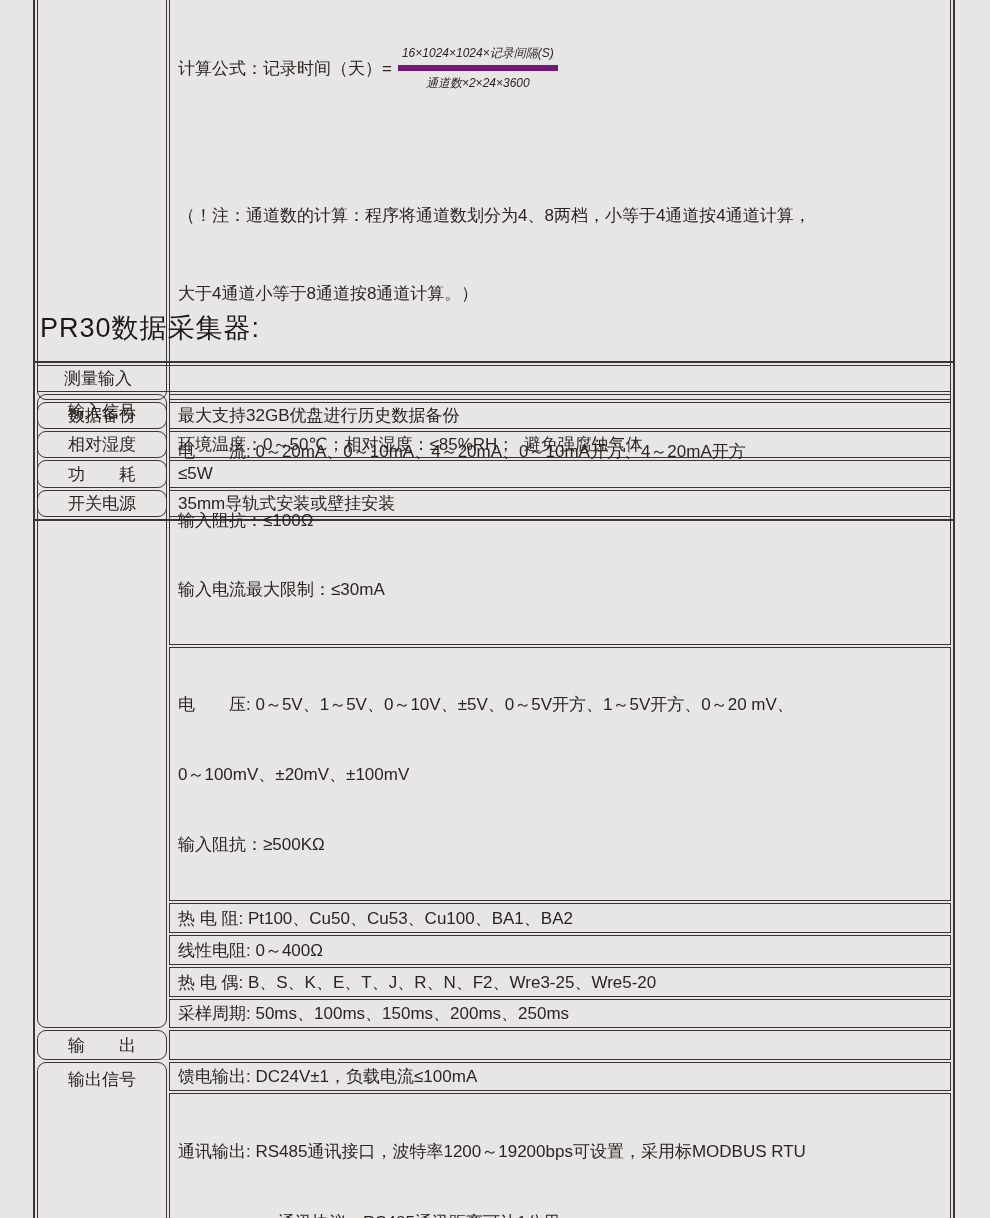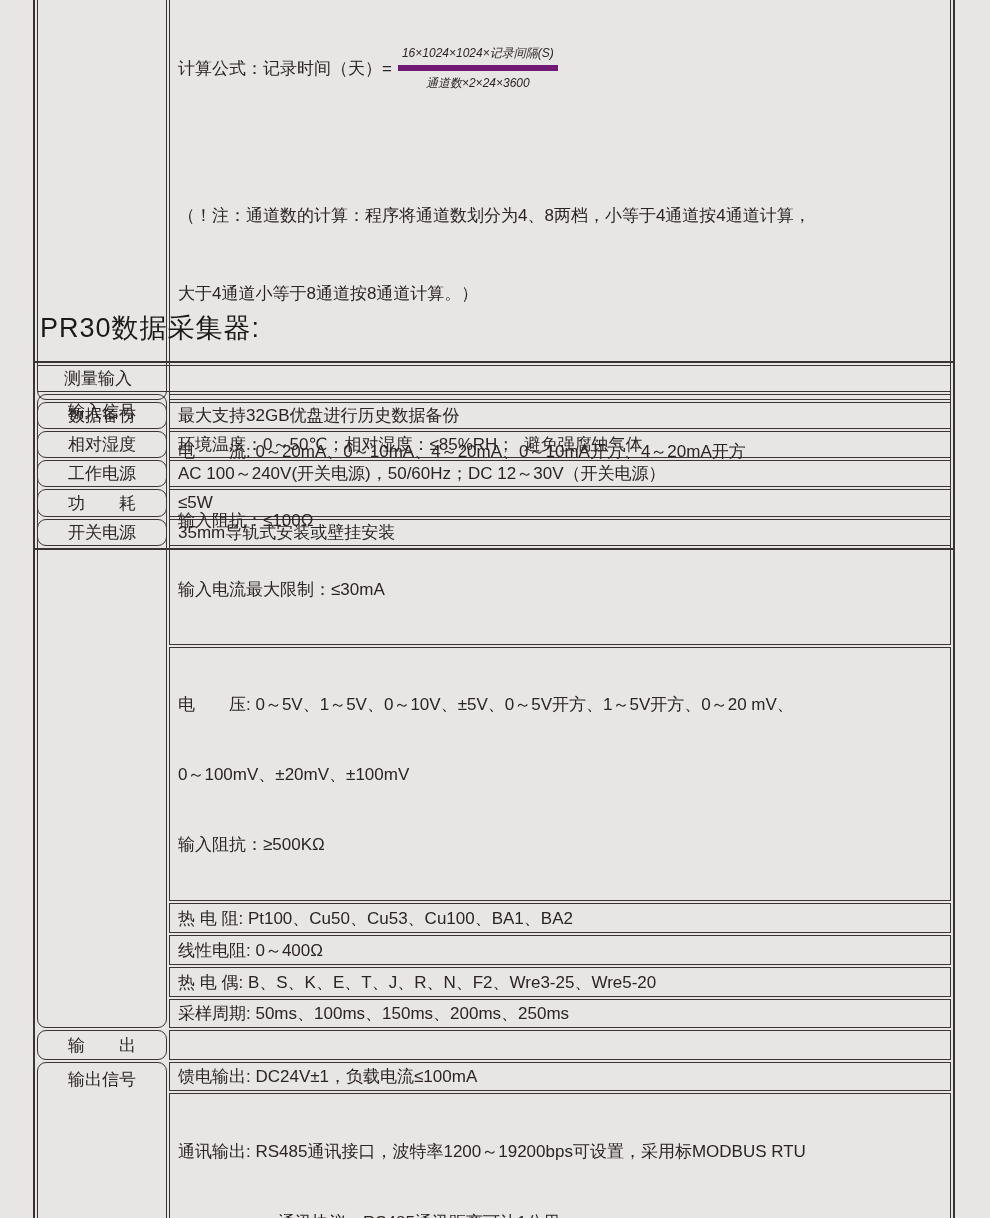--- a/index.html
+++ b/index.html
@@ -78,24 +78,20 @@
     </tr>
     <tr>
       <td class="label h25">数据备份</td>
       <td class="value h25">最大支持32GB优盘进行历史数据备份</td>
     </tr>
     <tr>
       <td class="label h25">相对湿度</td>
       <td class="value h25">环境温度：0～50℃；相对湿度：≤85%RH；  避免强腐蚀气体</td>
     </tr>
     <tr>
-      <td class="label h25">工作电源</td>
-      <td class="value h25">AC 100～240V(开关电源)，50/60Hz；DC 12～30V（开关电源）</td>
-    </tr>
-    <tr>
       <td class="label h26">功　　耗</td>
       <td class="value h26">≤5W</td>
     </tr>
     <tr>
       <td class="label h25">开关电源</td>
       <td class="value h25">35mm导轨式安装或壁挂安装</td>
     </tr>
   </tbody>
     </table>
 

